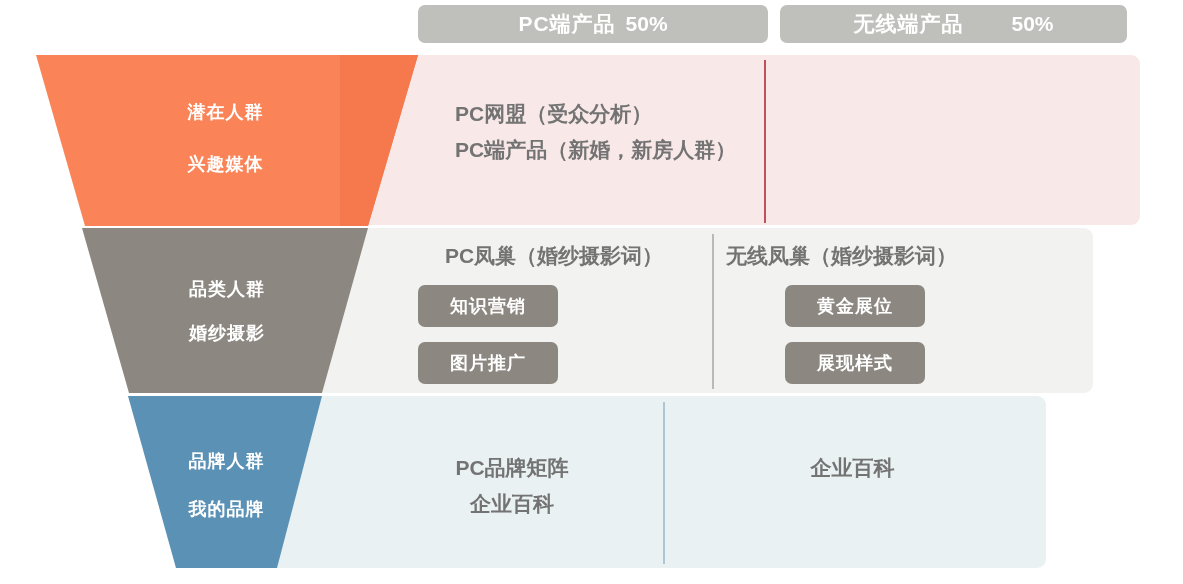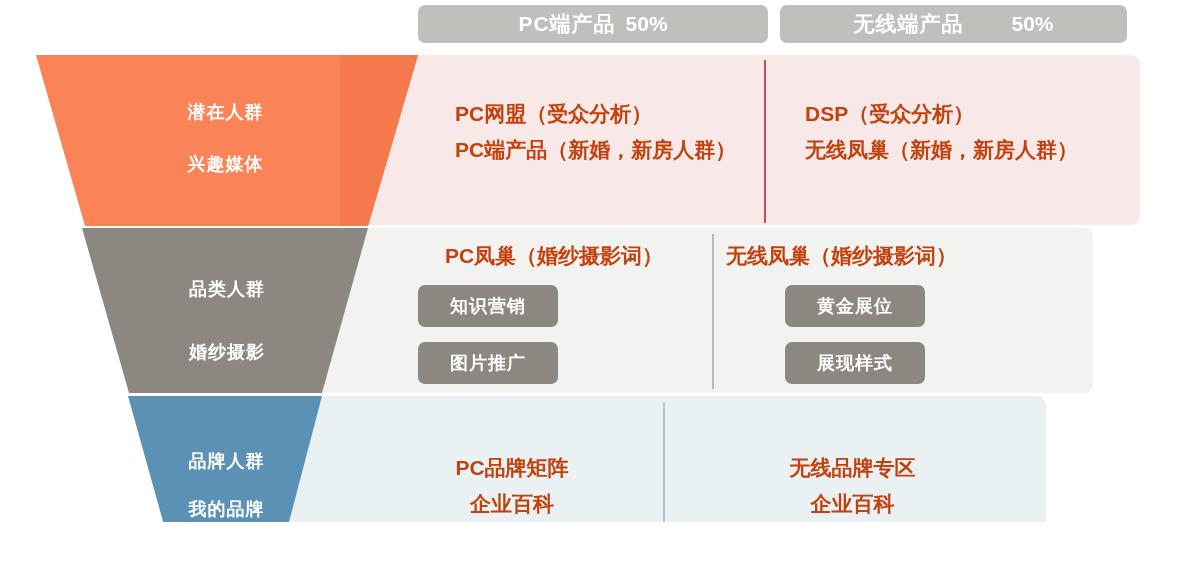--- a/index.html
+++ b/index.html
@@ -6,21 +6,21 @@
     margin: 0;
     padding: 0;
     background: #ffffff;
   }
   body {
     font-family: "Liberation Sans", "DejaVu Sans", sans-serif;
   }
   #stage {
     position: relative;
     width: 1183px;
-    height: 522px;
+    height: 584px;
     overflow: hidden;
     background: #ffffff;
   }
 
   
   .pill {
     position: absolute;
     top: 5px;
     height: 38px;
     border-radius: 7px;
@@ -75,38 +75,38 @@
     letter-spacing: 1px;
     pointer-events: none;
   }
   .funnel-1 { left: 33px;  top: 55px;  width: 385px; height: 171px; }
   .funnel-2 { left: 82px;  top: 228px; width: 290px; height: 165px; }
   .funnel-3 { left: 128px; top: 396px; width: 197px; height: 172px; }
 
   .f1-l1 { top: 48px; }
   .f1-l2 { top: 100px; }
   .f2-l1 { top: 52px; }
-  .f2-l2 { top: 115px; }
+  .f2-l2 { top: 96px; }
   .f3-l1 { top: 56px; }
   .f3-l2 { top: 104px; }
 
   
   .funnel-1 .funnel-label { padding-right: 145px; }
   .funnel-2 .funnel-label { padding-right: 62px; }
   .funnel-3 .funnel-label { padding-right: 0px; }
 
   
   .cell {
     position: absolute;
     box-sizing: border-box;
   }
   .cell-line {
     font-size: 21px;
     font-weight: bold;
-    color: #c2410c;
+    color: #737373;
     line-height: 36px;
     white-space: nowrap;
   }
 
   
   .c1l { left: 455px; top: 96px; }
   .c1r { left: 805px; top: 96px; }
 
   
   .c2l { left: 404px; top: 238px; width: 300px; text-align: center; }
@@ -152,24 +152,20 @@
     <span class="pct">50%</span>
   </div>
 
   <div class="panel panel-1"></div>
   <div class="divider div-1"></div>
 
   <div class="cell c1l">
     <div class="cell-line">PC网盟（受众分析）</div>
     <div class="cell-line">PC端产品（新婚，新房人群）</div>
   </div>
-  <div class="cell c1r">
-    <div class="cell-line">DSP（受众分析）</div>
-    <div class="cell-line">无线凤巢（新婚，新房人群）</div>
-  </div>
 
   <div class="panel panel-2"></div>
   <div class="divider div-2"></div>
 
   <div class="cell c2l">
     <div class="cell-line">PC凤巢（婚纱摄影词）</div>
   </div>
   <div class="tagrow tags-left">
     <div class="tag">知识营销</div>
     <div class="tag">图片推广</div>
@@ -185,21 +181,20 @@
   </div>
 
   <div class="panel panel-3"></div>
   <div class="divider div-3"></div>
 
   <div class="cell c3l">
     <div class="cell-line">PC品牌矩阵</div>
     <div class="cell-line">企业百科</div>
   </div>
   <div class="cell c3r">
-    <div class="cell-line">无线品牌专区</div>
     <div class="cell-line">企业百科</div>
   </div>
 
   <div class="funnel funnel-1">
     <svg width="385" height="171" viewBox="0 0 385 171">
       <polygon points="3,0 385,0 335,171 52,171" fill="#fa8457"></polygon>
       <polygon points="307,0 385,0 335,171 307,171" fill="#f5794c"></polygon>
     </svg>
     <div class="funnel-label f1-l1">潜在人群</div>
     <div class="funnel-label f1-l2">兴趣媒体</div>

